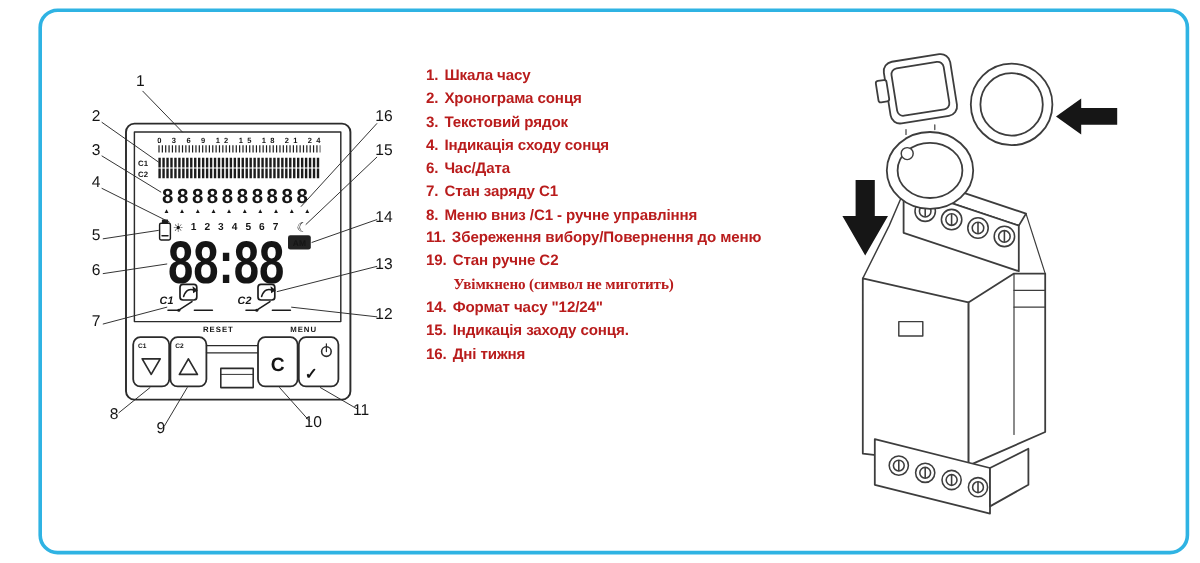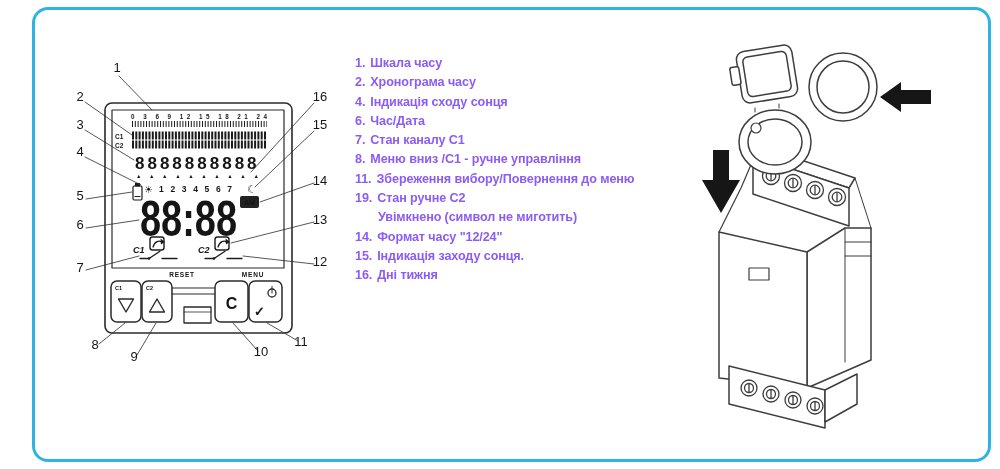--- a/index.html
+++ b/index.html
@@ -6,25 +6,25 @@
   body{
     width:1000px;height:469px;position:relative;background:#ffffff;
     font-family:"Liberation Sans",sans-serif;overflow:hidden;
   }
   .frame{
     position:absolute;left:32px;top:7px;right:9px;bottom:7px;
     border:3px solid #2fb3e3;border-radius:16px;pointer-events:none;
   }
   .legend{
     position:absolute;left:355px;top:54px;width:338px;
-    color:#8b5cf6;font-size:12.6px;font-weight:700;line-height:19.3px;
+    color:#b91c1c;font-size:12.6px;font-weight:700;line-height:19.3px;
     letter-spacing:-0.1px;
   }
   .lg .num{margin-right:5px;}
-  .lg.cont{padding-left:23px;}
+  .lg.cont{padding-left:23px;font-family:Liberation Serif, serif;}
   svg{position:absolute;}
   svg text{font-family:"Liberation Sans",sans-serif;fill:#151515;}
   .front{left:55px;top:50px;}
   .install{left:695px;top:30px;}
 </style>
 </head>
 <body>
 
 <div class="frame"></div>
 
@@ -148,24 +148,25 @@
     <text x="265" y="216">12</text>
     <text x="265" y="174">13</text>
     <text x="265" y="135">14</text>
     <text x="265" y="79">15</text>
     <text x="265" y="51">16</text>
   </g>
 </svg>
 
 <div class="legend">
   <div class="lg"><span class="num">1.</span><span>Шкала часу</span></div>
-  <div class="lg"><span class="num">2.</span><span>Хронограма часу</span></div>
+  <div class="lg"><span class="num">2.</span><span>Хронограма сонця</span></div>
+  <div class="lg"><span class="num">3.</span><span>Текстовий рядок</span></div>
   <div class="lg"><span class="num">4.</span><span>Індикація сходу сонця</span></div>
   <div class="lg"><span class="num">6.</span><span>Час/Дата</span></div>
-  <div class="lg"><span class="num">7.</span><span>Стан каналу С1</span></div>
+  <div class="lg"><span class="num">7.</span><span>Стан заряду С1</span></div>
   <div class="lg"><span class="num">8.</span><span>Меню вниз /С1 - ручне управління</span></div>
   <div class="lg"><span class="num">11.</span><span>Збереження вибору/Повернення до меню</span></div>
   <div class="lg"><span class="num">19.</span><span>Стан ручне С2</span></div>
   <div class="lg cont">Увімкнено (символ не миготить)</div>
   <div class="lg"><span class="num">14.</span><span>Формат часу "12/24"</span></div>
   <div class="lg"><span class="num">15.</span><span>Індикація заходу сонця.</span></div>
   <div class="lg"><span class="num">16.</span><span>Дні тижня</span></div>
 </div>
 
 <svg class="install" width="250" height="410" viewBox="0 0 250 410" fill="none" stroke-linecap="round" stroke-linejoin="round">

